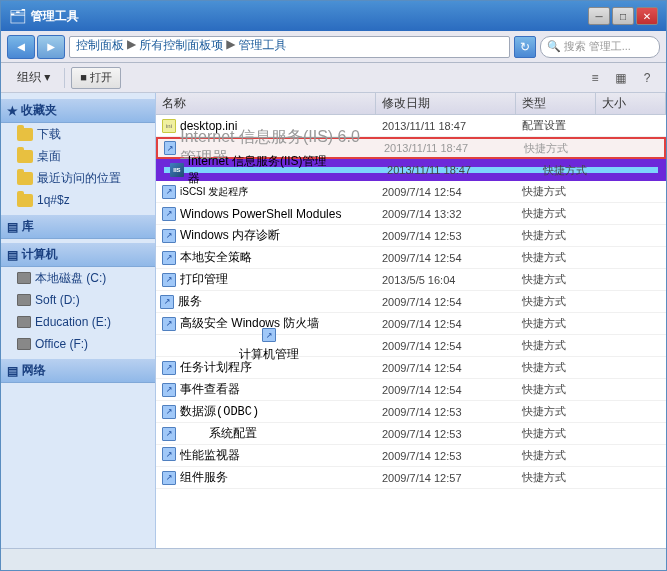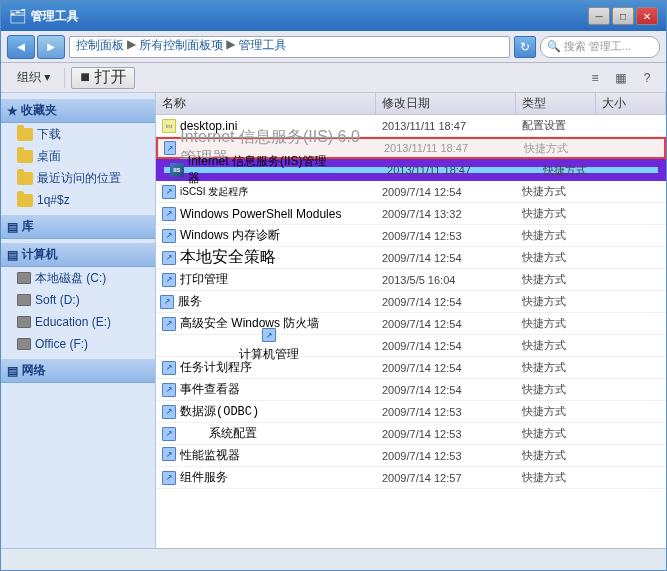--- a/index.html
+++ b/index.html
@@ -160,21 +160,21 @@
       align-items: center;
       gap: 3px;
     }
     .toolbar-open {
       height: 22px;
       padding: 0 8px;
       background: linear-gradient(to bottom, #f5f5f5, #e0e0e0);
       border: 1px solid #a0a8b8;
       border-radius: 2px;
       cursor: pointer;
-      font-size: 16px;
+      font-size: 11px;
       color: #333;
       display: flex;
       align-items: center;
     }
     .toolbar-divider {
       width: 1px;
       height: 20px;
       background: #c0c8d8;
     }
     .toolbar-right {
@@ -540,21 +540,21 @@
           <span style="font-size:12px;">Windows 内存诊断</span>
         </div>
         <div class="col-date">2009/7/14 12:53</div>
         <div class="col-type">快捷方式</div>
         <div class="col-size"></div>
       </div>
 
       <div class="file-row">
         <div class="col-name" style="width:220px;display:flex;align-items:center;gap:4px;padding-left:6px;">
           <div class="shortcut-icon"></div>
-          <span style="font-size:16px;">本地安全策略</span>
+          <span style="font-size:12px;">本地安全策略</span>
         </div>
         <div class="col-date">2009/7/14 12:54</div>
         <div class="col-type">快捷方式</div>
         <div class="col-size"></div>
       </div>
 
       <div class="file-row">
         <div class="col-name" style="width:220px;display:flex;align-items:center;gap:4px;padding-left:6px;">
           <div class="shortcut-icon"></div>
           <span style="font-size:12px;">打印管理</span>

